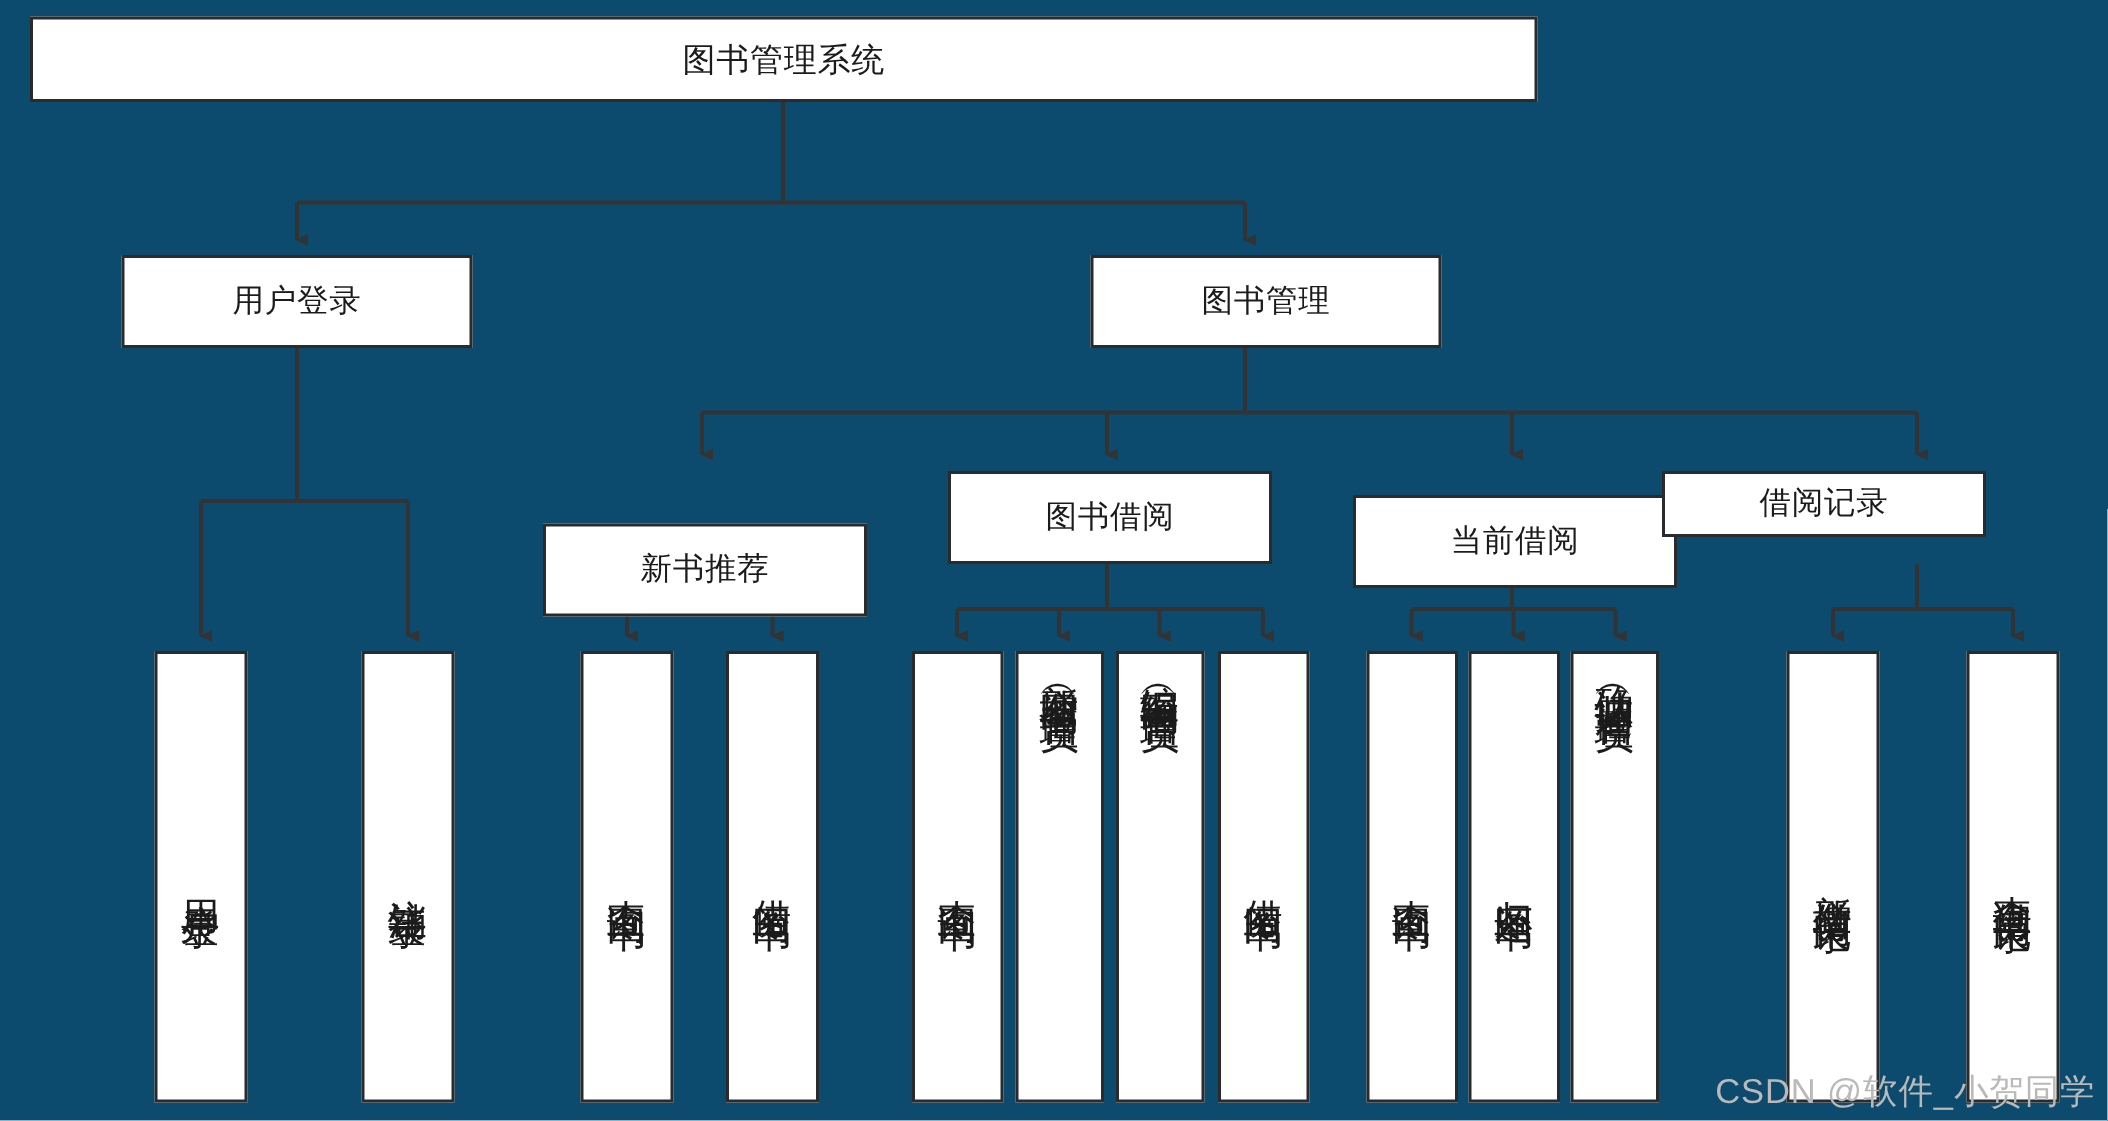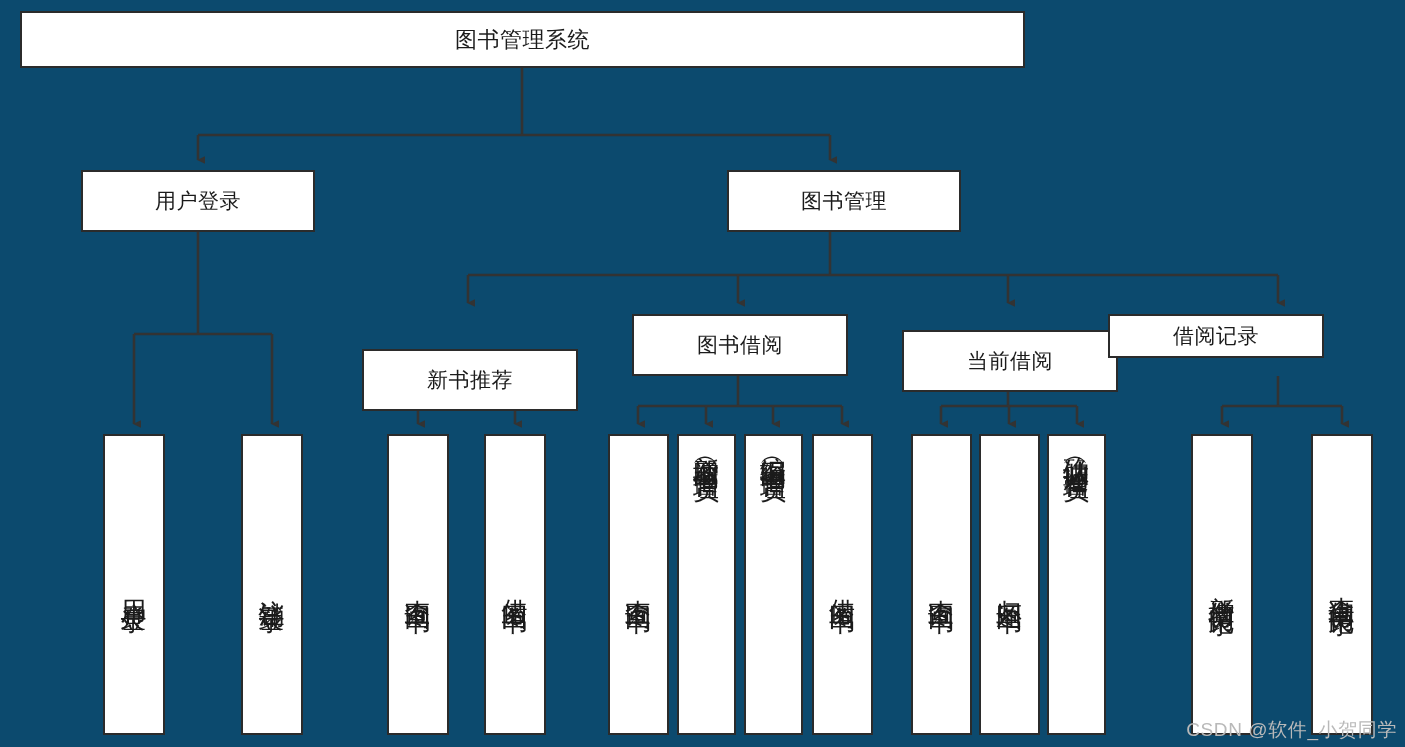--- a/index.html
+++ b/index.html
@@ -63,21 +63,21 @@
     letter-spacing: 3px;
     display: block;
   }
   .node.vert.centered {
     align-items: center;
   }
   #watermark {
     position: absolute;
     right: 8px;
     bottom: 4px;
-    font-size: 19px;
+    font-size: 23px;
     color: #b9b9b9;
     letter-spacing: 0.6px;
     z-index: 9;
     white-space: nowrap;
   }
 </style>
 </head>
 <body>
 
 <div id="diagram-canvas">

